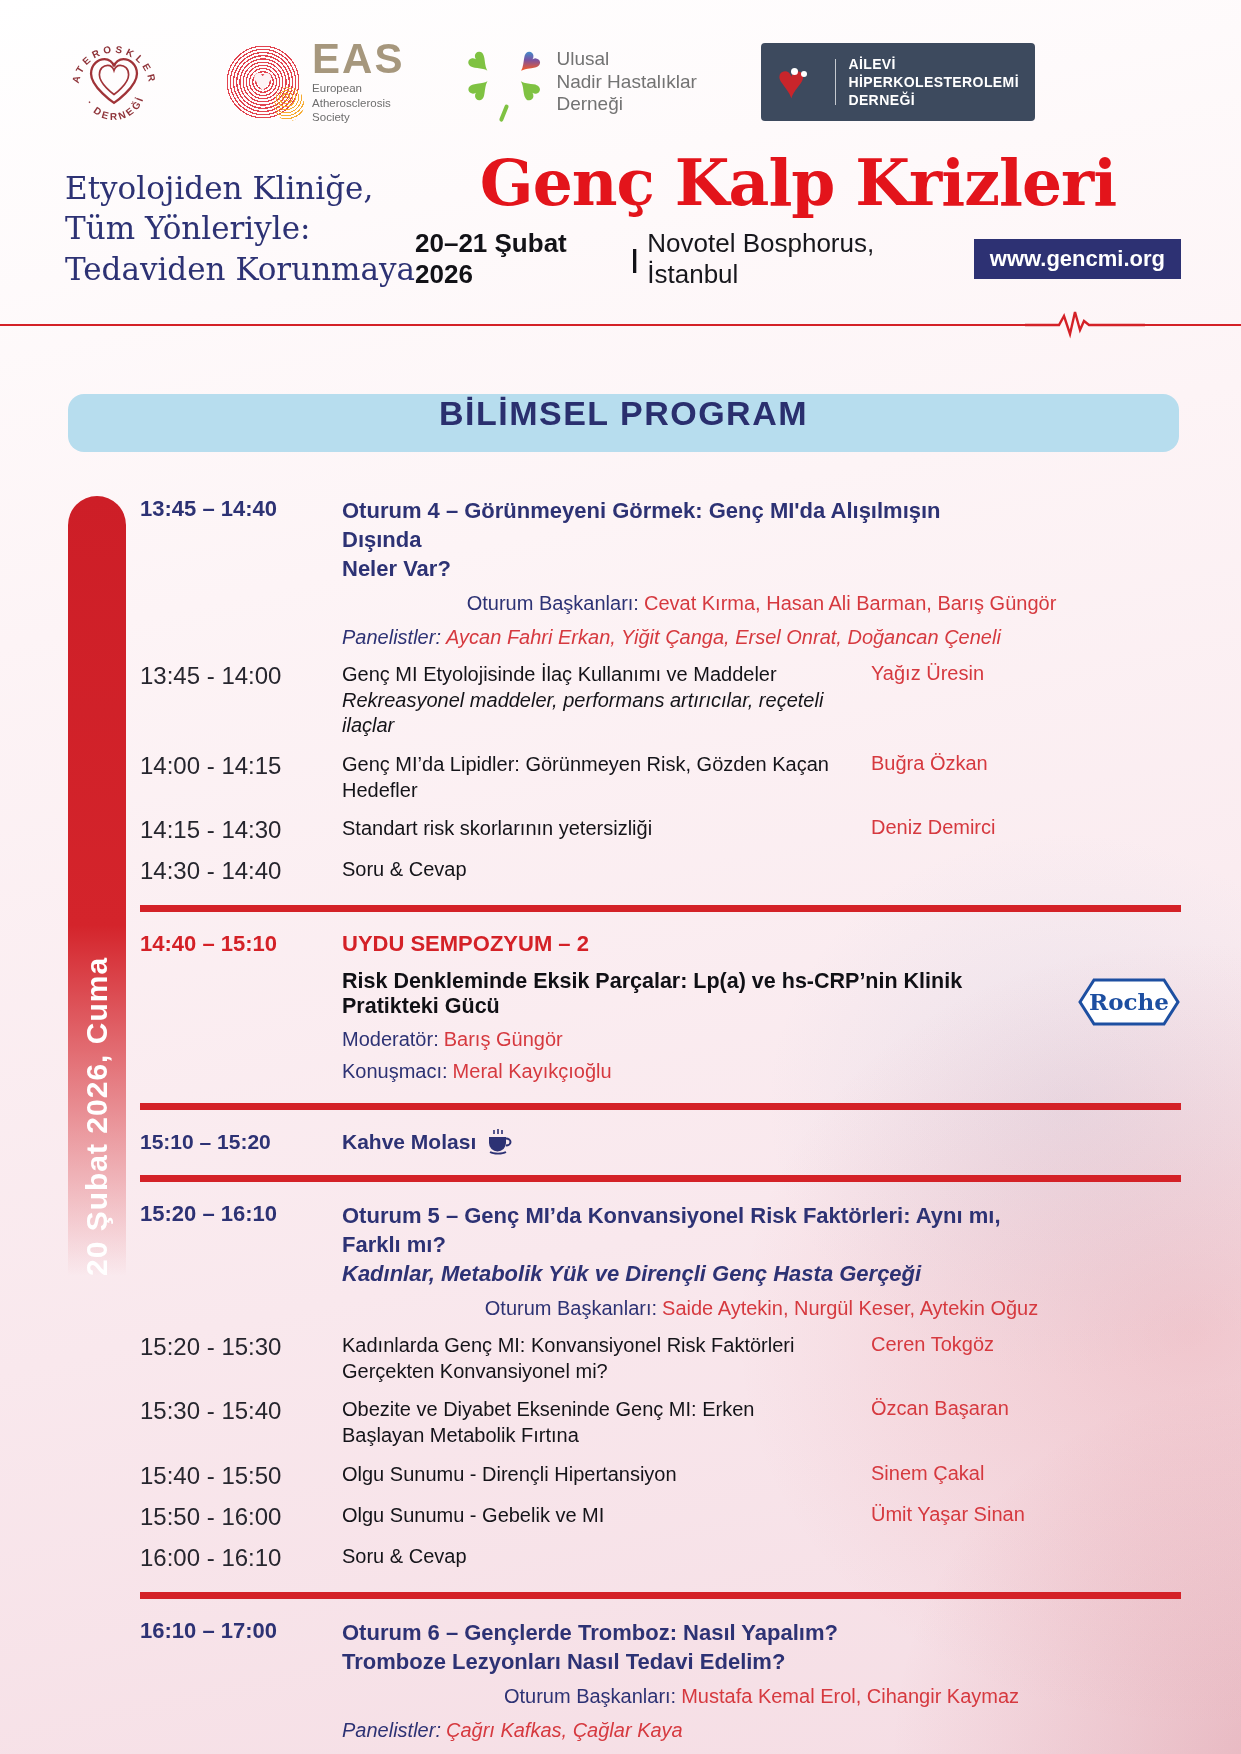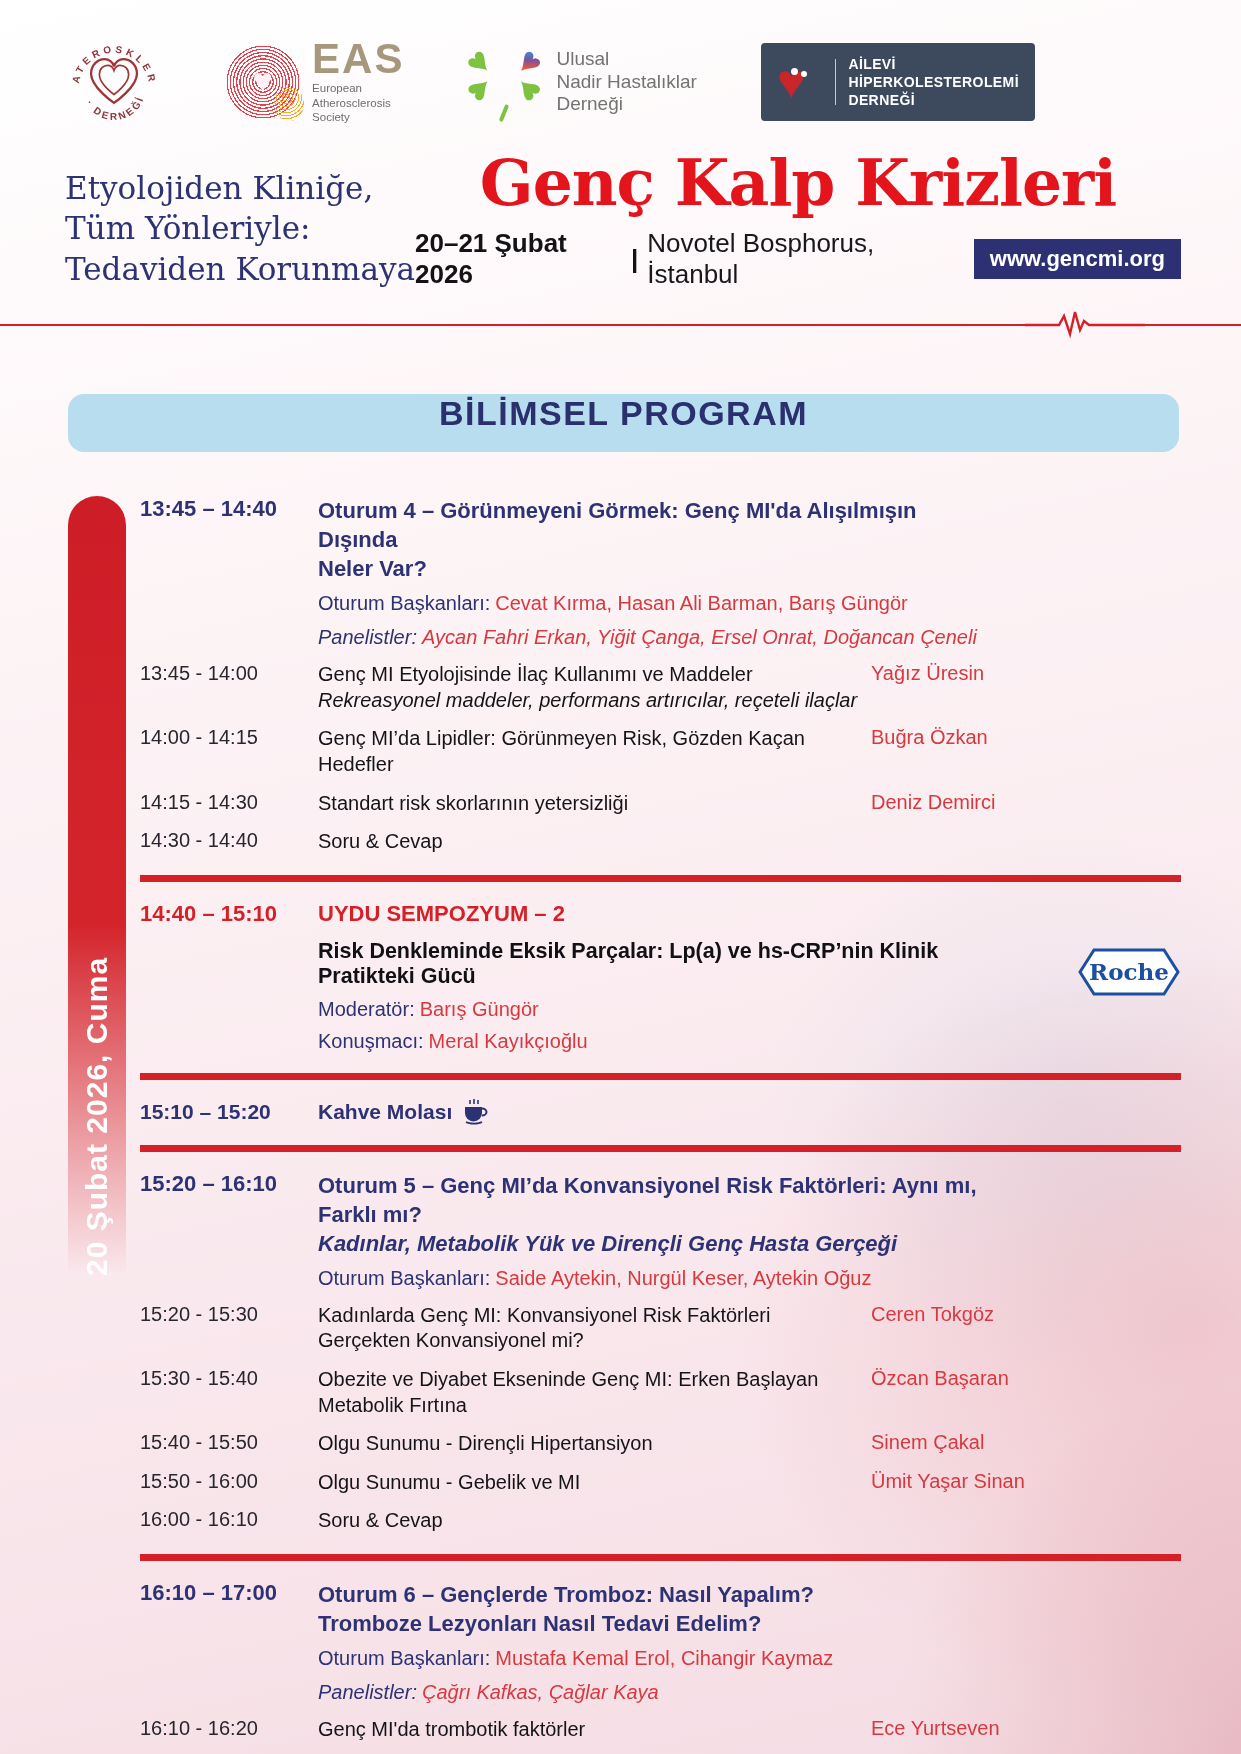--- a/index.html
+++ b/index.html
@@ -82,30 +82,30 @@
 
   
   .content { display:flex; margin:44px 60px 0 68px; gap:14px; }
   .day-bar { width:58px; height:780px; border-radius:29px 29px 0 0; flex:none;
     background:linear-gradient(180deg,#cd1e27 0%, #d4242b 55%, rgba(212,36,43,0) 100%);
     display:flex; justify-content:center; }
   .day-bar span { writing-mode:vertical-rl; transform:rotate(180deg); color:#fff;
     font-weight:700; font-size:30px; letter-spacing:1px; margin-top:30px; }
 
   .schedule { flex:1; font-size:20px; }
-  .row { display:grid; grid-template-columns:178px 1fr 310px; align-items:start; }
+  .row { display:grid; grid-template-columns:178px 1fr 310px; align-items:start;gap:24px; }
   .shead { grid-template-columns:178px 1fr; }
   .stime { color:#2d3274; font-weight:700; font-size:22px; }
   .stitle { color:#2d3274; font-weight:700; font-size:22px; line-height:1.32; max-width:660px; }
   .stitle .it { font-style:italic; }
-  .chairs { margin-top:9px; font-size:20px; color:#2d3274; }
+  .chairs { margin-top:9px; font-size:20px; color:#2d3274;text-align:center; }
   .pans { margin-top:11px; font-size:20px; color:#2d3274; font-style:italic; }
   .names { color:#d6393f; margin-left:5px; }
   .item { margin-top:13px; }
-  .itime { color:#26262e; font-size:20px; }
+  .itime { color:#26262e; font-size:24px; }
   .ititle { color:#141419; font-size:20px; line-height:1.28; padding-right:14px; }
   .isub { color:#141419; font-size:20px; font-style:italic; line-height:1.28; }
   .speaker { color:#d6393f; font-size:20px; }
   .divider { height:7px; background:#d42127; margin:20px 0 19px 0; }
 
   .sat { position:relative; }
   .sat-time { color:#d42127; font-weight:700; font-size:22px; }
   .sat-label { color:#d42127; font-weight:700; font-size:22px; }
   .sat-title { margin-top:12px; color:#101015; font-weight:700; font-size:21.5px; max-width:630px; }
   .mline { margin-top:9px; font-size:20px; color:#2d3274; }

